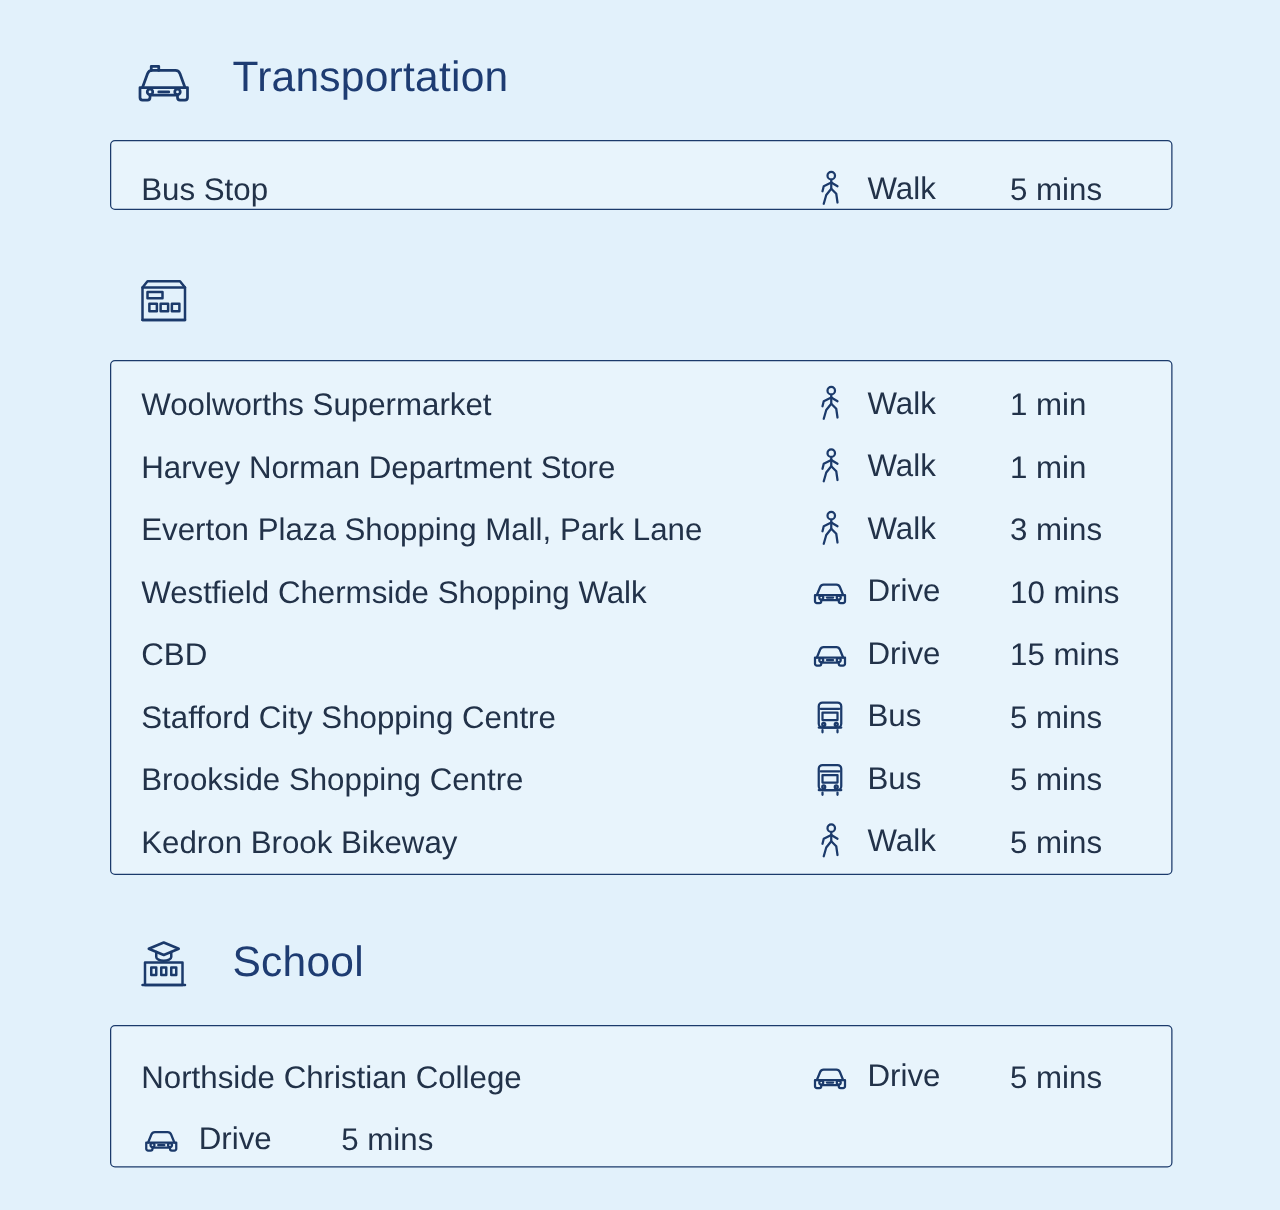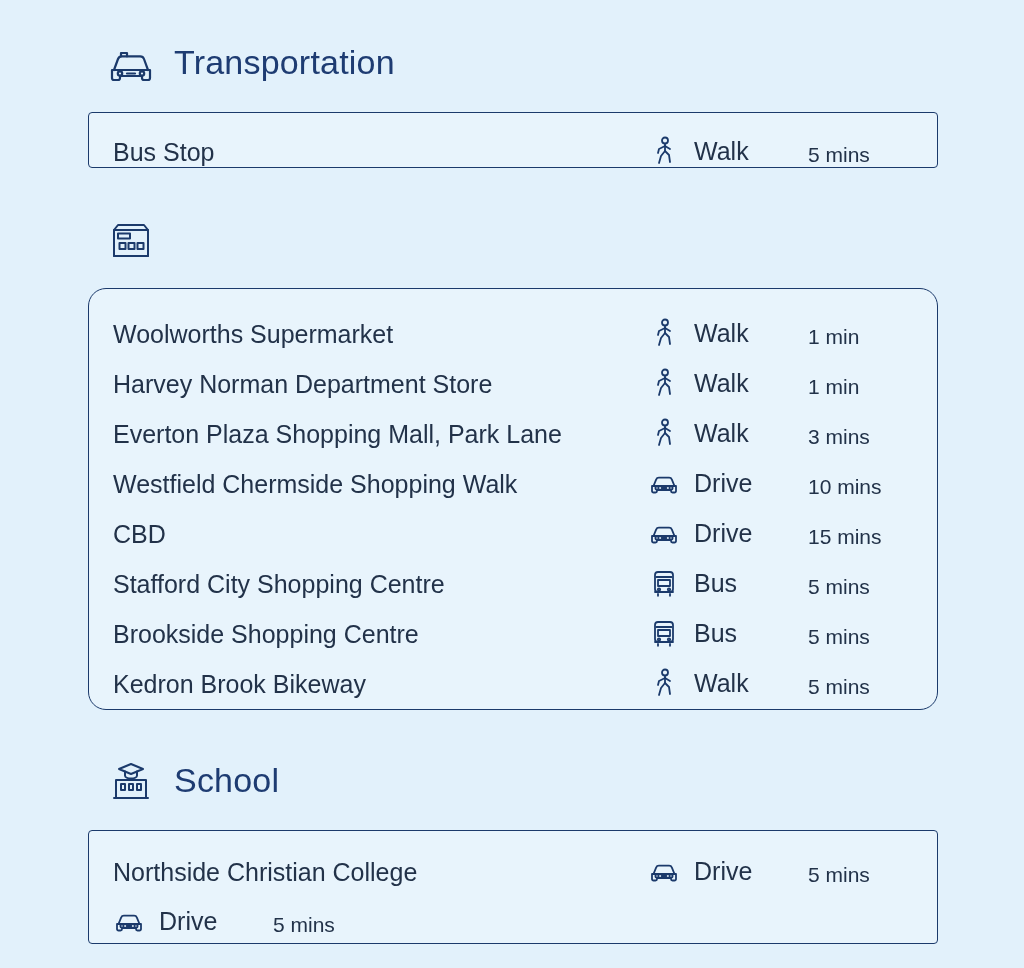--- a/index.html
+++ b/index.html
@@ -20,21 +20,21 @@
     height: 968px;
     box-sizing: border-box;
     padding: 0;
   }
   .section {
     margin: 0 0 0 0;
   }
   .section-header {
     display: flex;
     align-items: center;
-    gap: 16px;
+    gap: 28px;
     padding-left: 104px;
   }
   .section-title {
     font-size: 34px;
     color: #1e3c72;
     font-weight: 400;
     letter-spacing: 0.2px;
     line-height: 1.1;
   }
   .sec-icon {
@@ -68,36 +68,36 @@
     flex: 0 0 160px;
     display: flex;
     align-items: center;
     gap: 14px;
   }
   .mode-label {
     font-size: 25px;
     color: #223249;
   }
   .row-time {
-    font-size: 21px;
+    font-size: 25px;
     color: #223249;
     flex: 1 1 auto;
   }
   .mode-icon {
     width: 32px;
     height: 32px;
     flex: 0 0 32px;
     display: block;
   }
   
   #sec-transport { padding-top: 36px; }
   #sec-facilities { padding-top: 44px; }
   #sec-school { padding-top: 44px; }
   .card-transport { margin-top: 22px; }
-  .card-facilities { margin-top: 22px; padding: 10px 0 10px 0; border-radius: 18px; }
+  .card-facilities { margin-top: 22px; padding: 0 0 10px 0; }
   .card-school { margin-top: 22px; padding: 6px 0 6px 0; }
   .card-transport .row { height: 54px; }
   .card-facilities .row { height: 50px; }
   .card-school .row { height: 50px; }
 </style>
 </head>
 <body>
 
 <div class="page">
 

